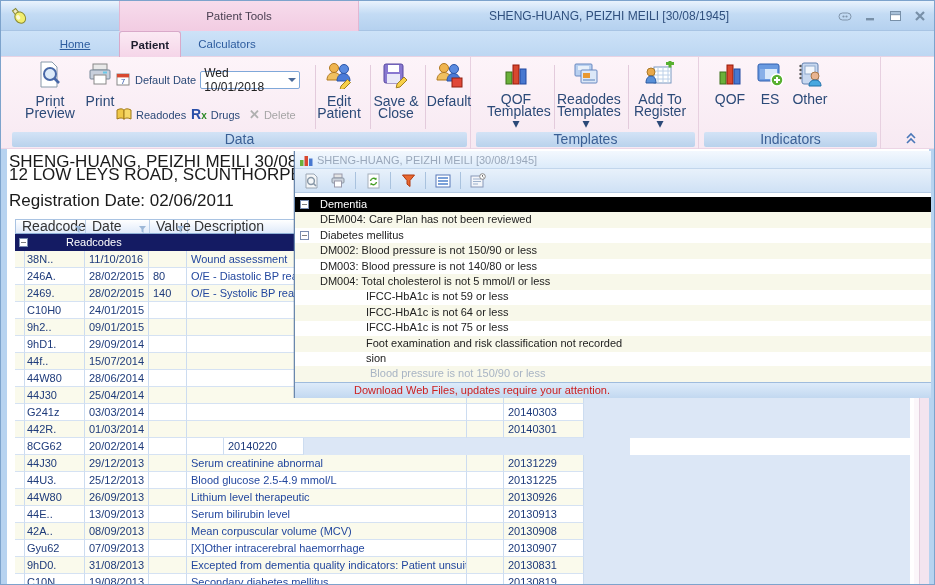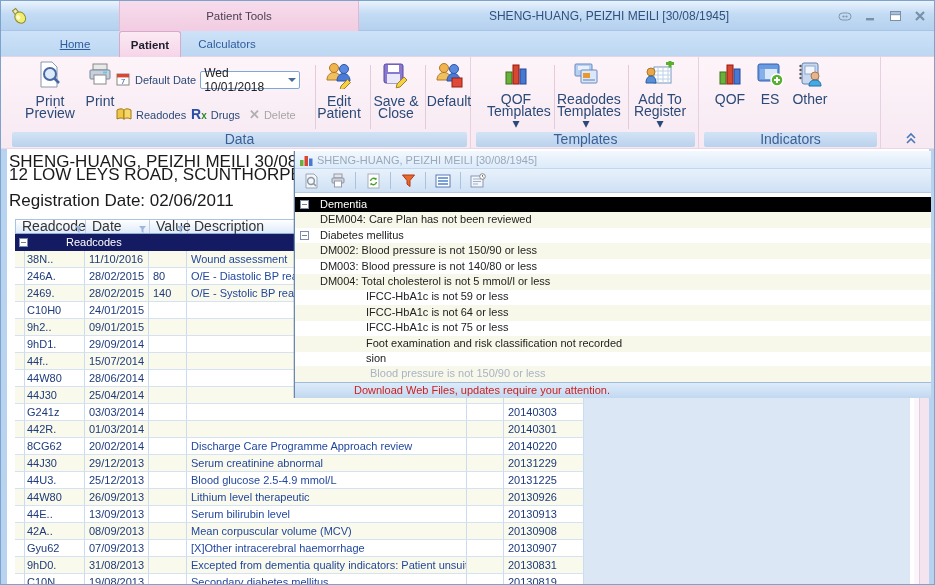--- a/index.html
+++ b/index.html
@@ -492,21 +492,20 @@
           <div class="gc gc-desc"></div>
           <div class="gc gc-extra"></div>
           <div class="gc gc-num">20140301</div>
           <div class="gc gc-fill"></div>
         </div>
         <div class="gridrow">
           <div class="gc gc-gut"></div>
           <div class="gc gc-code">8CG62</div>
           <div class="gc gc-date">20/02/2014</div>
           <div class="gc gc-val"></div>
-          <div class="gc gc-desc">Discharge Care Programme Approach review</div>
           <div class="gc gc-extra"></div>
           <div class="gc gc-num">20140220</div>
           <div class="gc gc-fill"></div>
         </div>
         <div class="gridrow alt">
           <div class="gc gc-gut"></div>
           <div class="gc gc-code">44J30</div>
           <div class="gc gc-date">29/12/2013</div>
           <div class="gc gc-val"></div>
           <div class="gc gc-desc">Serum creatinine abnormal</div>

